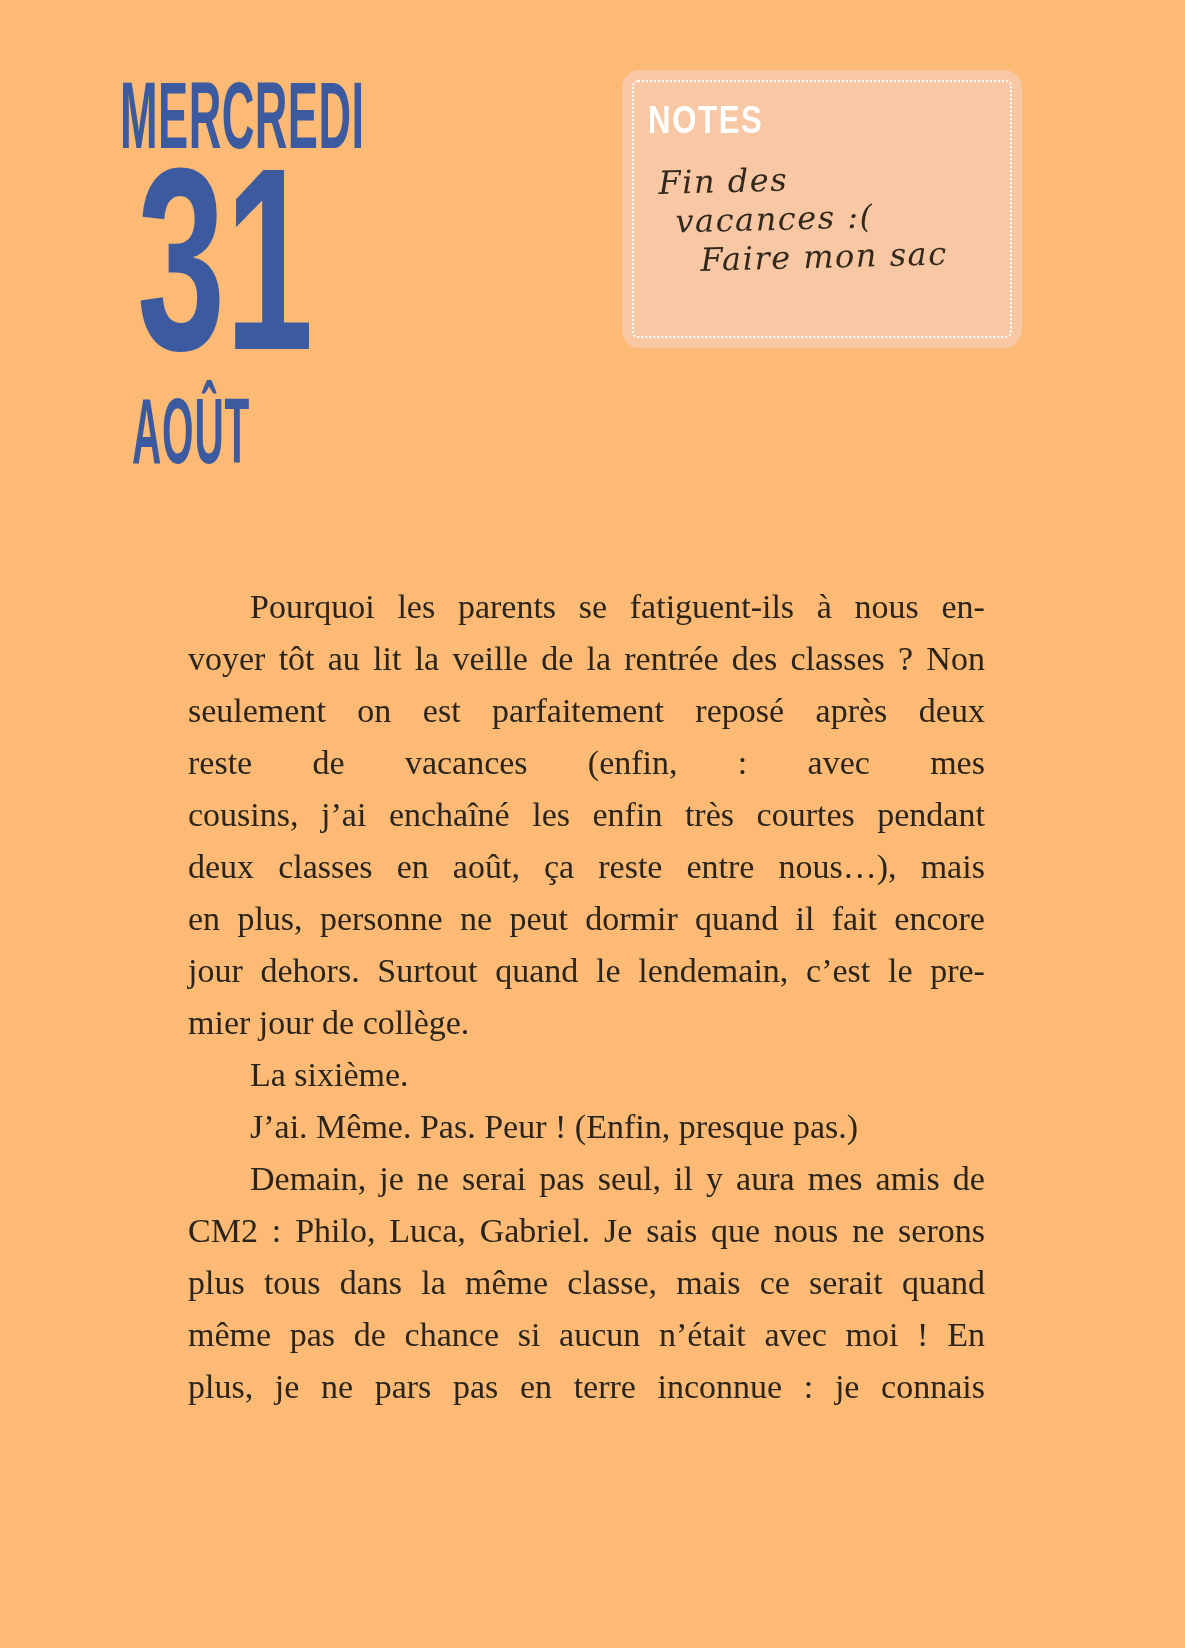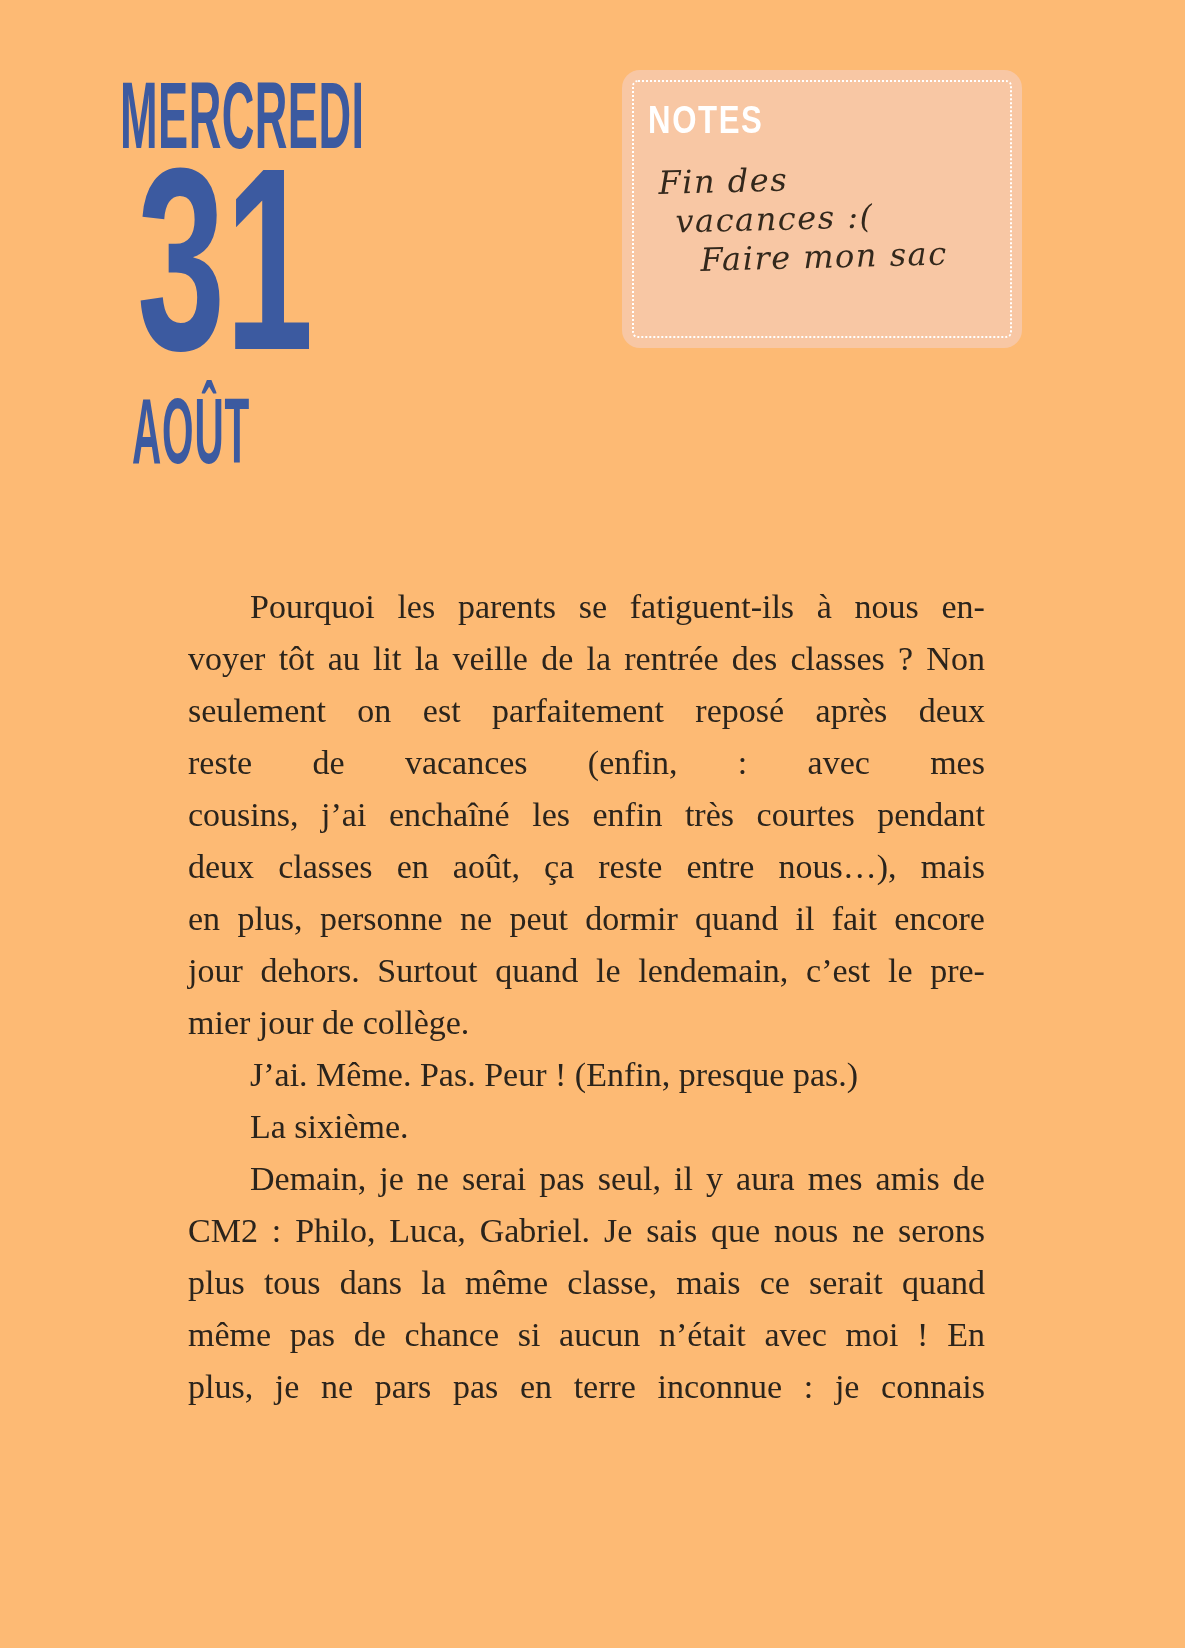--- a/index.html
+++ b/index.html
@@ -218,24 +218,24 @@
           <span>quand</span>
           <span>le</span>
           <span>lendemain,</span>
           <span>c’est</span>
           <span>le</span>
           <span>pre-</span>
         </div>
         <div class="diary-line last">mier jour de collège.</div>
       </div>
       <div>
-        <div class="diary-line first last">J’ai. Même. Pas. Peur ! (Enfin, presque pas.)</div>
+        <div class="diary-line first last">La sixième.</div>
       </div>
       <div>
-        <div class="diary-line first last">La sixième.</div>
+        <div class="diary-line first last">J’ai. Même. Pas. Peur ! (Enfin, presque pas.)</div>
       </div>
       <div>
         <div class="diary-line first just">
           <span>Demain,</span>
           <span>je</span>
           <span>ne</span>
           <span>serai</span>
           <span>pas</span>
           <span>seul,</span>
           <span>il</span>

